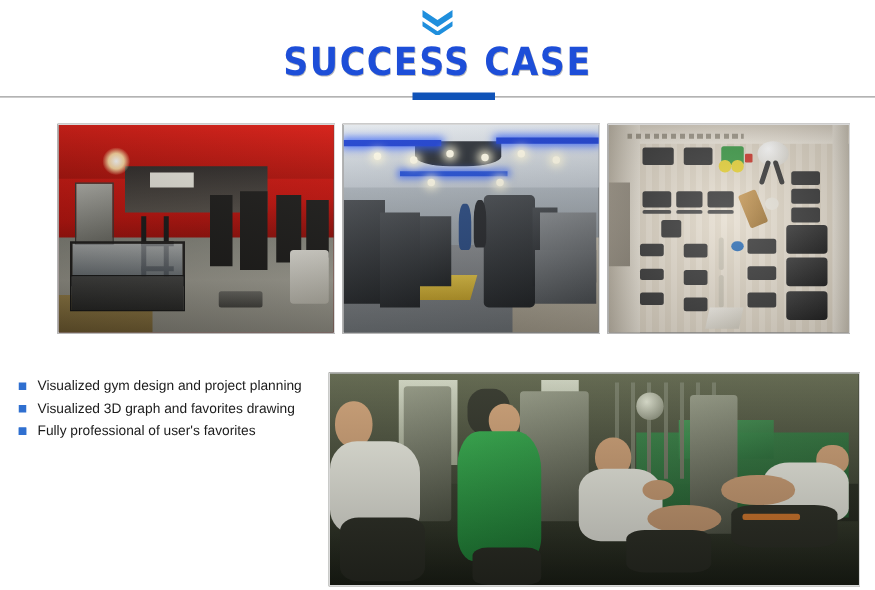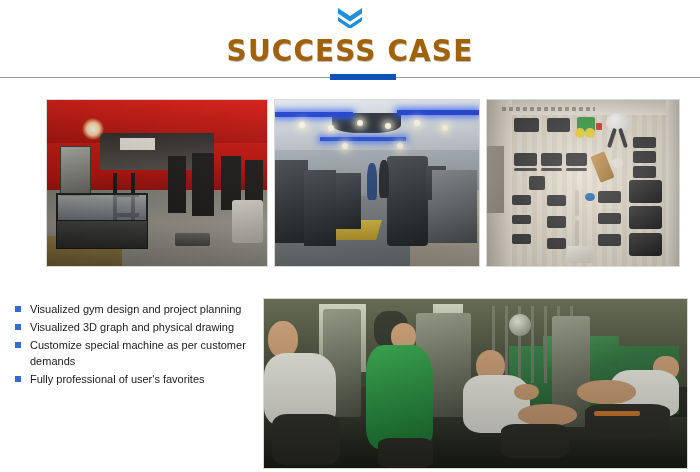--- a/index.html
+++ b/index.html
@@ -19,21 +19,21 @@
     position:absolute; left:0; top:6px; width:700px;
     display:flex; justify-content:center; align-items:center;
   }
   .chev { display:block; }
   .title {
     position:absolute; left:0; top:32px; width:700px;
     text-align:center;
     font-size:31px;
     font-weight:bold;
     letter-spacing:1.2px;
-    color:#a16207;
+    color:#1d4ed8;
     font-family:"DejaVu Sans", sans-serif;
     font-stretch:condensed;
     text-shadow:0.5px 0.5px 0 rgba(120,120,120,0.5);
   }
   .rule {
     position:absolute; left:0; top:77px; width:700px; height:1px;
     background:#9a9a9a;
   }
   .rule-accent {
     position:absolute; left:330px; top:74px; width:66px; height:6px;
@@ -353,25 +353,24 @@
 
   <div class="copy">
 
     <ul class="blist">
       <li>
         <span class="bsq"></span>
         <span>Visualized gym design  and project planning</span>
       </li>
       <li>
         <span class="bsq"></span>
-        <span>Visualized 3D graph  and physical  drawing</span>
+        <span>Visualized 3D graph  and favorites  drawing</span>
       </li>
       <li>
         <span class="bsq"></span>
-        <span>Customize special machine as per customer demands</span>
       </li>
       <li>
         <span class="bsq"></span>
         <span>Fully professional of user's favorites</span>
       </li>
     </ul>
   </div>
 
   <div class="photo-wide">
     <div class="scene">

